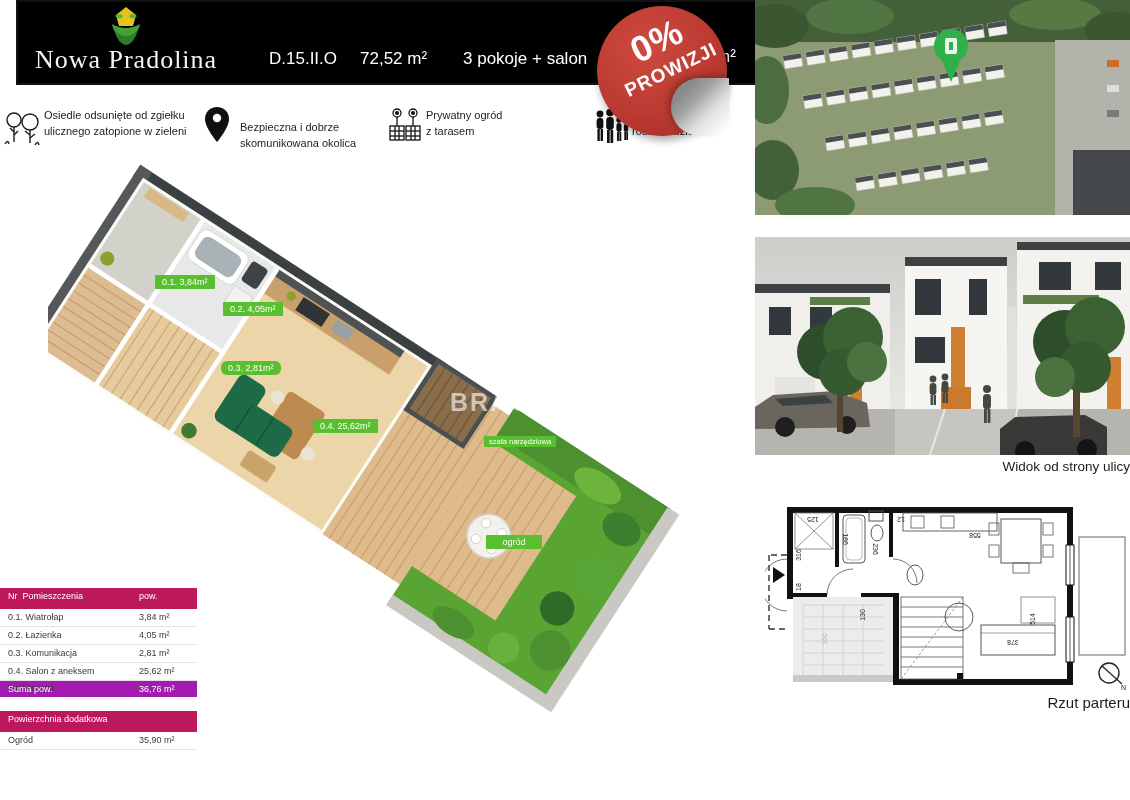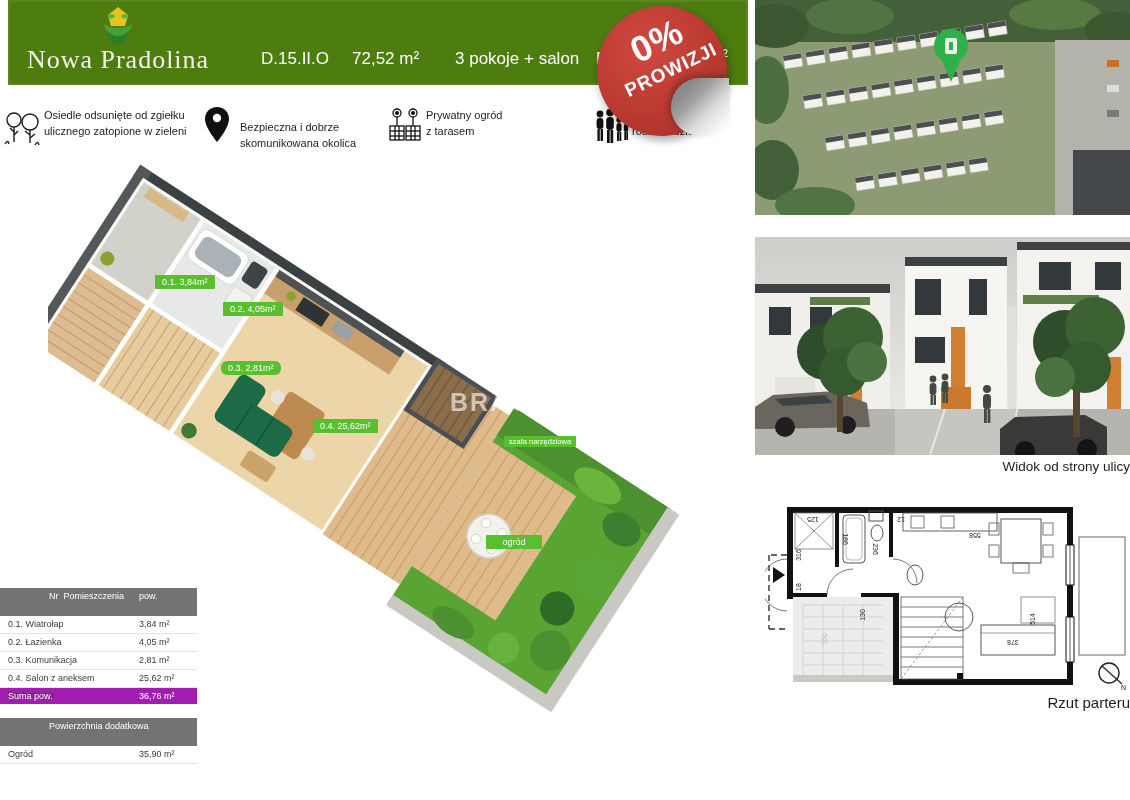--- a/index.html
+++ b/index.html
@@ -1,22 +1,22 @@
 <!DOCTYPE html>
 <html><head>
 <meta charset="utf-8">
 <style>
   html,body{margin:0;padding:0;background:#fff;}
   .canvas{position:relative;width:1130px;height:800px;background:#fff;overflow:hidden;
           font-family:"Liberation Sans", sans-serif;color:#222;}
   .abs{position:absolute;}
 
   
-  .header{left:8px;top:0;width:740px;height:85px;background:#4d7c0f;
-          box-shadow:inset 0 0 0 2px rgba(255,255,255,.07);}
+  .header{left:16px;top:0;width:740px;height:85px;background:#000000;
+          box-shadow:inset 0 0 0 2px rgba(255,255,255,.07);padding-left:40px;}
   .logo-wrap{left:10px;top:4px;width:200px;height:78px;text-align:center;}
   .logo-icon{display:block;margin:2px auto 0;}
   .logo-title{display:block;font-family:"Liberation Serif", serif;font-size:26px;
               color:#f3f4ee;letter-spacing:1px;line-height:1.05;}
   .hdr-item{color:#fff;font-size:17px;white-space:nowrap;}
   .hdr-sub{color:#bcd3ba;font-size:8px;}
 
   
   .badge{left:597px;top:6px;width:130px;height:130px;z-index:60;}
   .badge-circle{position:absolute;left:0;top:0;width:130px;height:130px;border-radius:50%;
@@ -32,29 +32,29 @@
     box-shadow:-3px -3px 6px rgba(0,0,0,.25);}
 
   
   .feature{top:100px;height:56px;}
   .feature .txt{font-size:11px;color:#232323;line-height:1.45;}
   .f-icon{display:block;}
 
   
   .plan-label{background:#58c02e;color:#fff;font-size:9px;padding:2px 7px;border-radius:1px;
               white-space:nowrap;z-index:20;}
-  .plan-label.small{font-size:7.5px;padding:1px 5px;margin-left:20px;}
+  .plan-label.small{font-size:7.5px;padding:1px 5px;}
   .watermark{color:rgba(255,255,255,.6);font-size:25px;font-weight:bold;letter-spacing:2px;z-index:21;}
 
   
   .rt{left:0;top:588px;width:197px;font-size:9px;}
   .rt-row{display:flex;height:17px;line-height:17px;border-bottom:1px solid #e3e3e1;}
   .rt-row .n{flex:1;padding-left:8px;color:#3a3a3a;}
   .rt-row .v{width:58px;text-align:left;color:#3a3a3a;}
-  .rt-head{display:flex;height:28px;line-height:16px;background:#737373;color:#fff;border:none;padding-left:41px;}
+  .rt-head{display:flex;height:21px;line-height:16px;background:#be185d;color:#fff;border:none;}
   .rt-head .n{flex:1;padding-left:8px;}
   .rt-head .v{width:58px;}
   .rt-sum{display:flex;height:16px;line-height:16px;background:#a21caf;color:#fff;border:none;}
   .rt-sum .n{flex:1;padding-left:8px;}
   .rt-sum .v{width:58px;}
   .rt-gap{height:14px;}
 
   
   .caption{color:#1c1c1c;text-align:right;}
   .img-box{overflow:hidden;background:#dcdcd6;}

